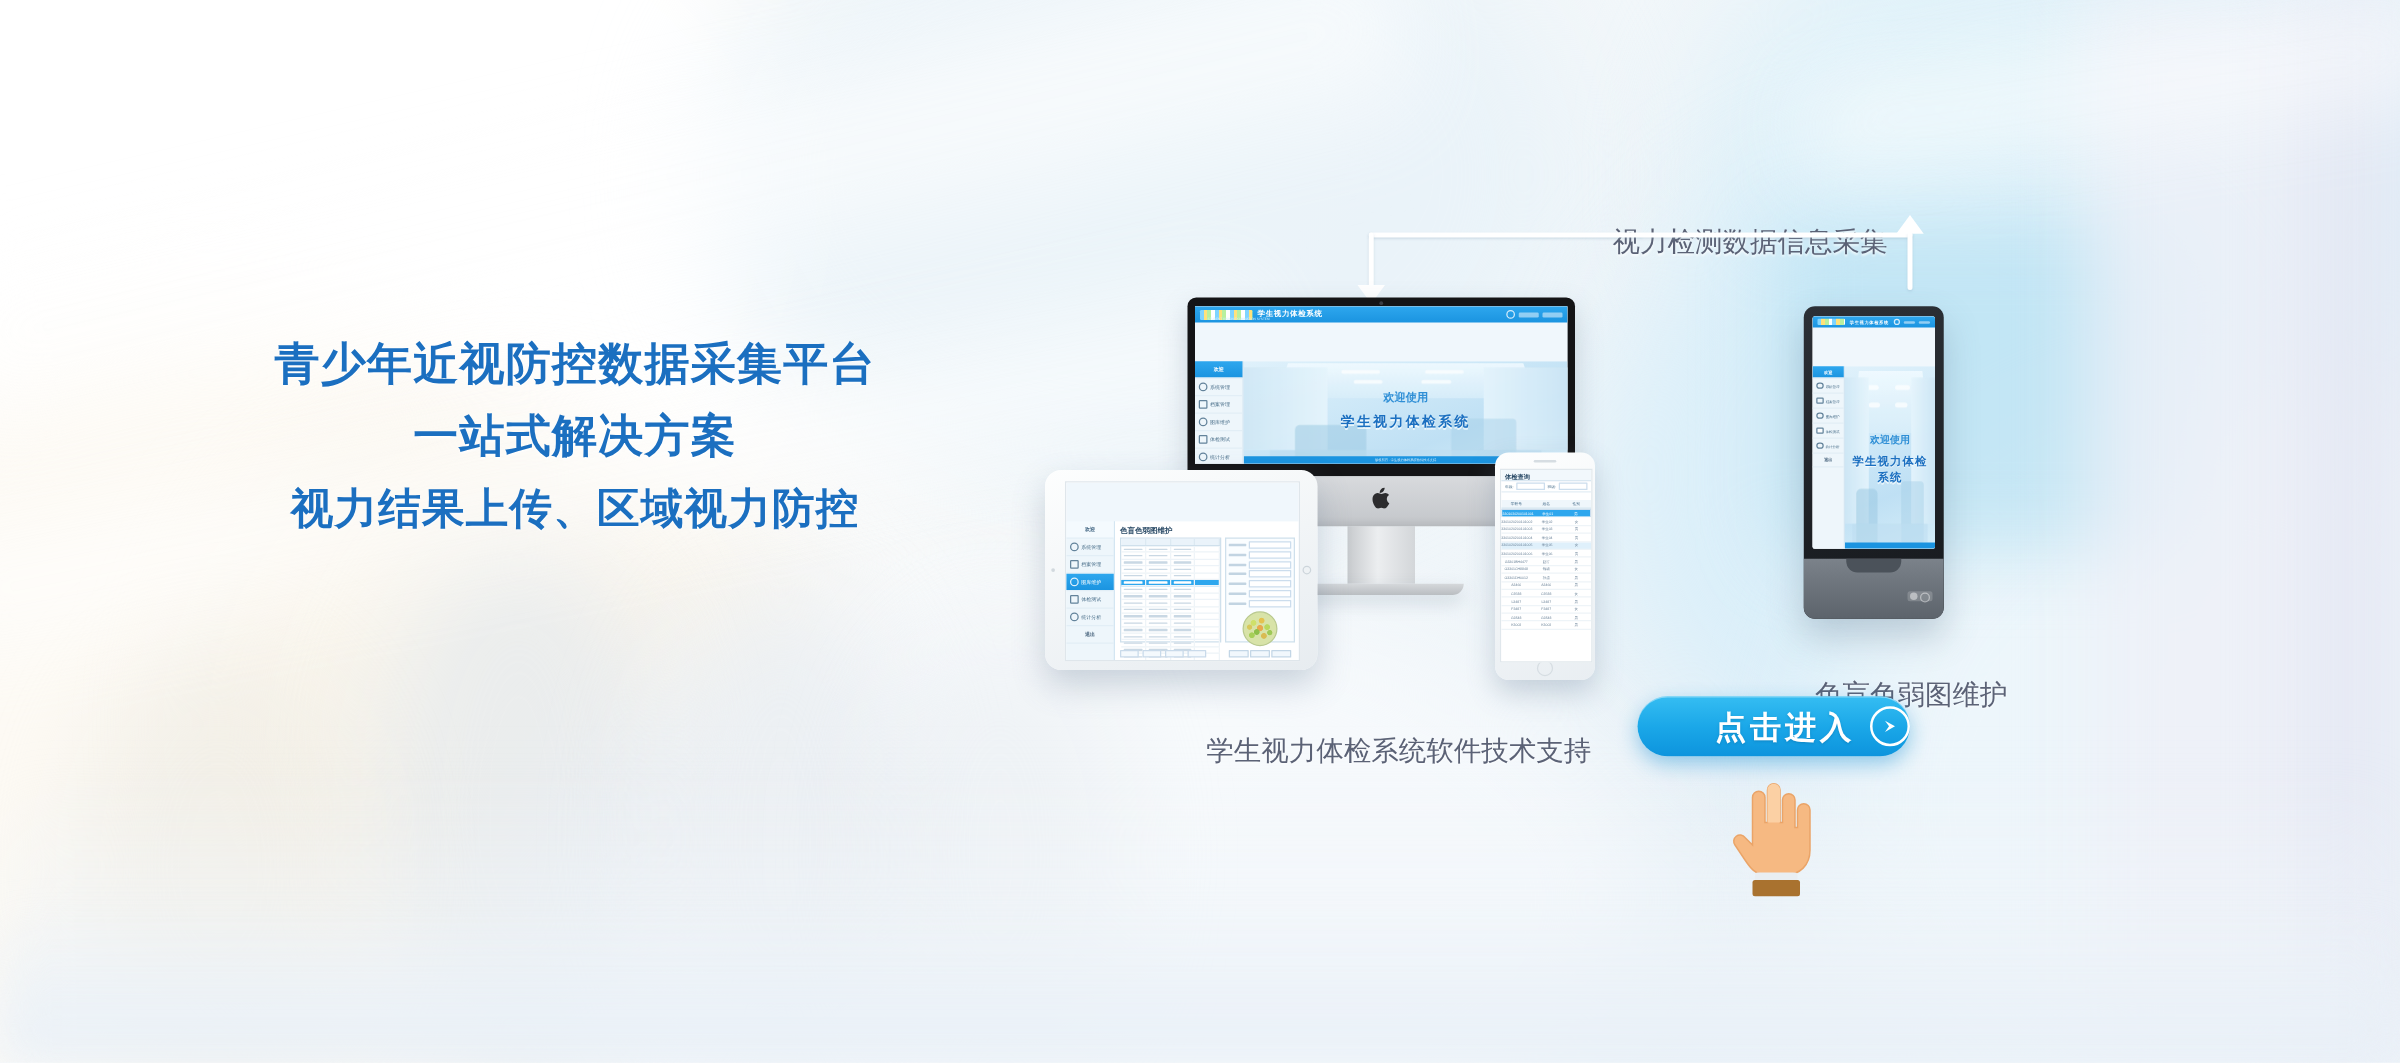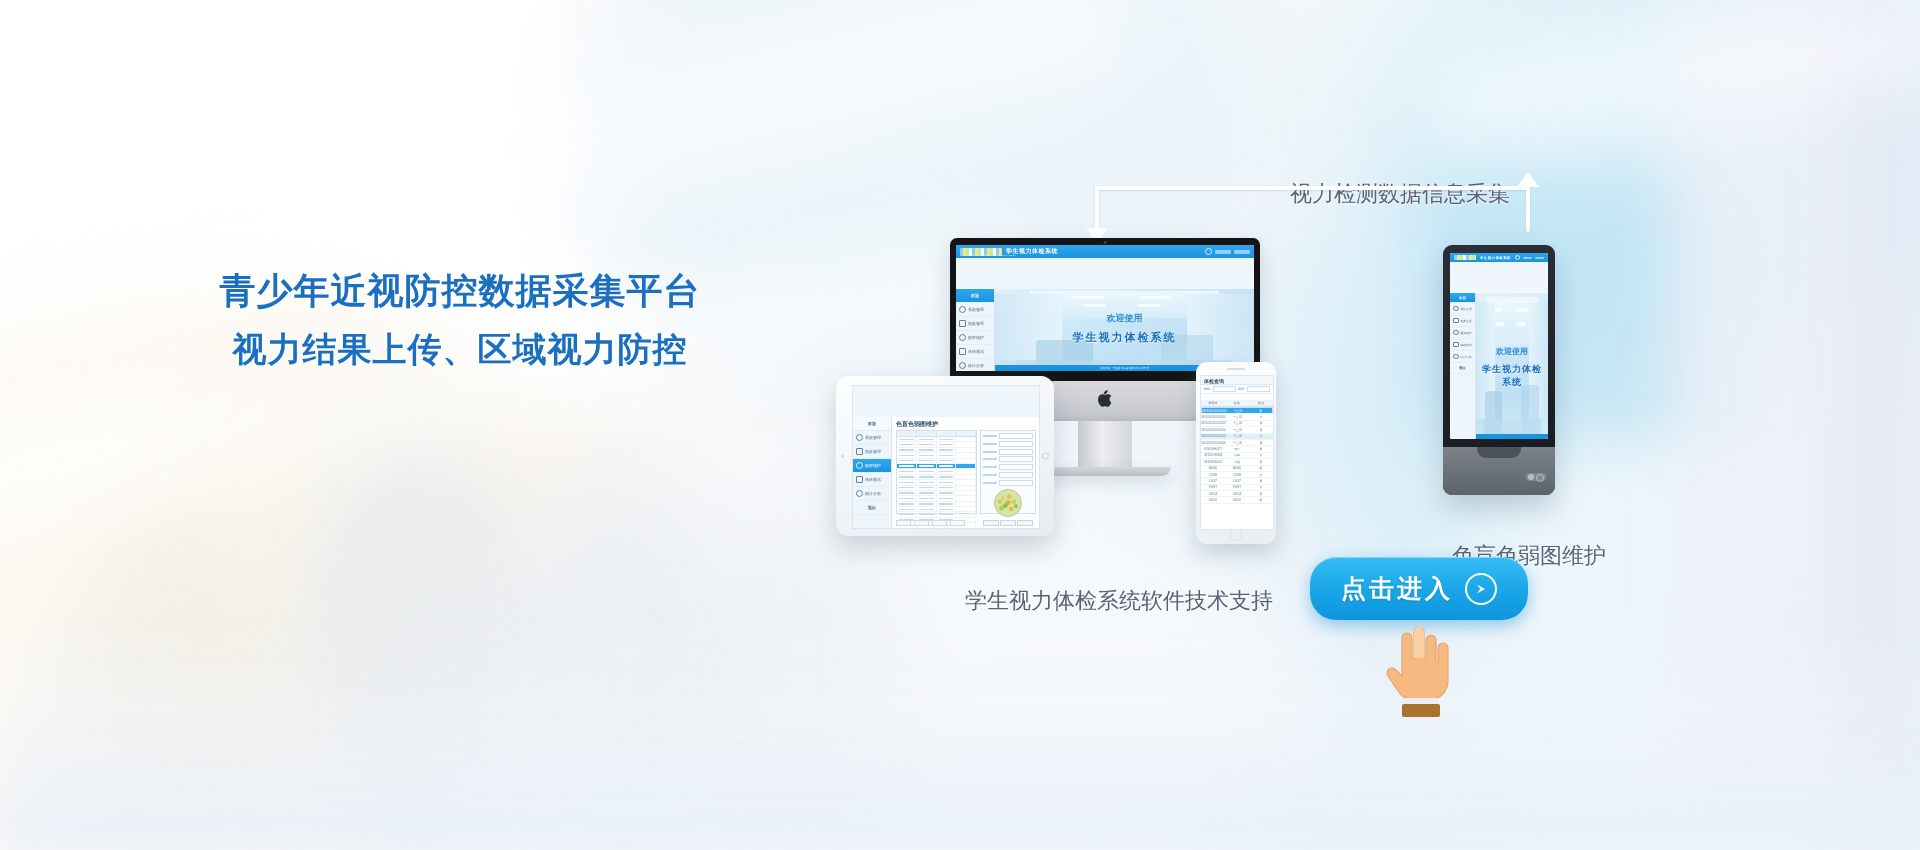--- a/index.html
+++ b/index.html
@@ -215,25 +215,25 @@
   .kiosk .notch{position:absolute;left:50%;top:0;width:44px;height:11px;transform:translateX(-50%);
     background:#4b525a;border-radius:0 0 9px 9px;}
   .kiosk .prn{position:absolute;right:9px;bottom:14px;width:20px;height:8px;
     background:rgba(255,255,255,.18);border-radius:2px;}
   .kiosk .prn i{position:absolute;left:2px;top:1px;width:6px;height:6px;border-radius:50%;
     background:rgba(255,255,255,.45);}
   .kiosk .prn u{position:absolute;right:2px;top:1px;width:6px;height:6px;border-radius:50%;
     border:1px solid rgba(255,255,255,.45);}
 
   
-  .cta{position:absolute;left:1310px;top:557px;width:218px;height:63px;border:none;
+  .cta{position:absolute;left:1310px;top:557px;width:218px;height:48px;border:none;
     border-radius:26px;cursor:pointer;padding:0;
     background:linear-gradient(180deg,#35bdf2 0%,#1aa7e8 52%,#0d94dd 100%);
     box-shadow:0 6px 16px rgba(20,140,210,.42),inset 0 1px 0 rgba(255,255,255,.4);
-    display:flex;align-items:center;justify-content:center;gap:12px;}
+    display:flex;align-items:center;justify-content:flex-end;gap:12px;}
   .cta .txt{color:#fff;font-size:25px;font-weight:700;letter-spacing:3px;
     text-shadow:0 1px 2px rgba(0,80,130,.3);white-space:nowrap;}
   .cta .circ{width:28px;height:28px;border-radius:50%;border:2px solid #fff;
     display:flex;align-items:center;justify-content:center;flex:0 0 auto;}
   .cta .circ svg{display:block;}
 
   
   .hand{position:absolute;left:1380px;top:618px;width:74px;height:100px;}
 </style>
 </head>
@@ -258,20 +258,21 @@
   <div class="bg-person pr3"></div>
   <div class="bg-person pr4"></div>
   <div class="bg-streak s1"></div>
   <div class="bg-streak s2"></div>
   <div class="bg-streak s3"></div>
   <div class="bg-bot"></div>
   <div class="bg-floor"></div>
 
   <div class="headline">
     <span class="l big">青少年近视防控数据采集平台</span>
+    <span class="l big">一站式解决方案</span>
     <span class="l">视力结果上传、区域视力防控</span>
   </div>
 
   <div class="cap cap-top">视力检测数据信息采集</div>
   <div class="bracket">
     <div class="hbar"></div>
     <div class="vbar vl"></div>
     <div class="vbar vr"></div>
     <div class="arrow a-down"></div>
     <div class="arrow a-up"></div>

